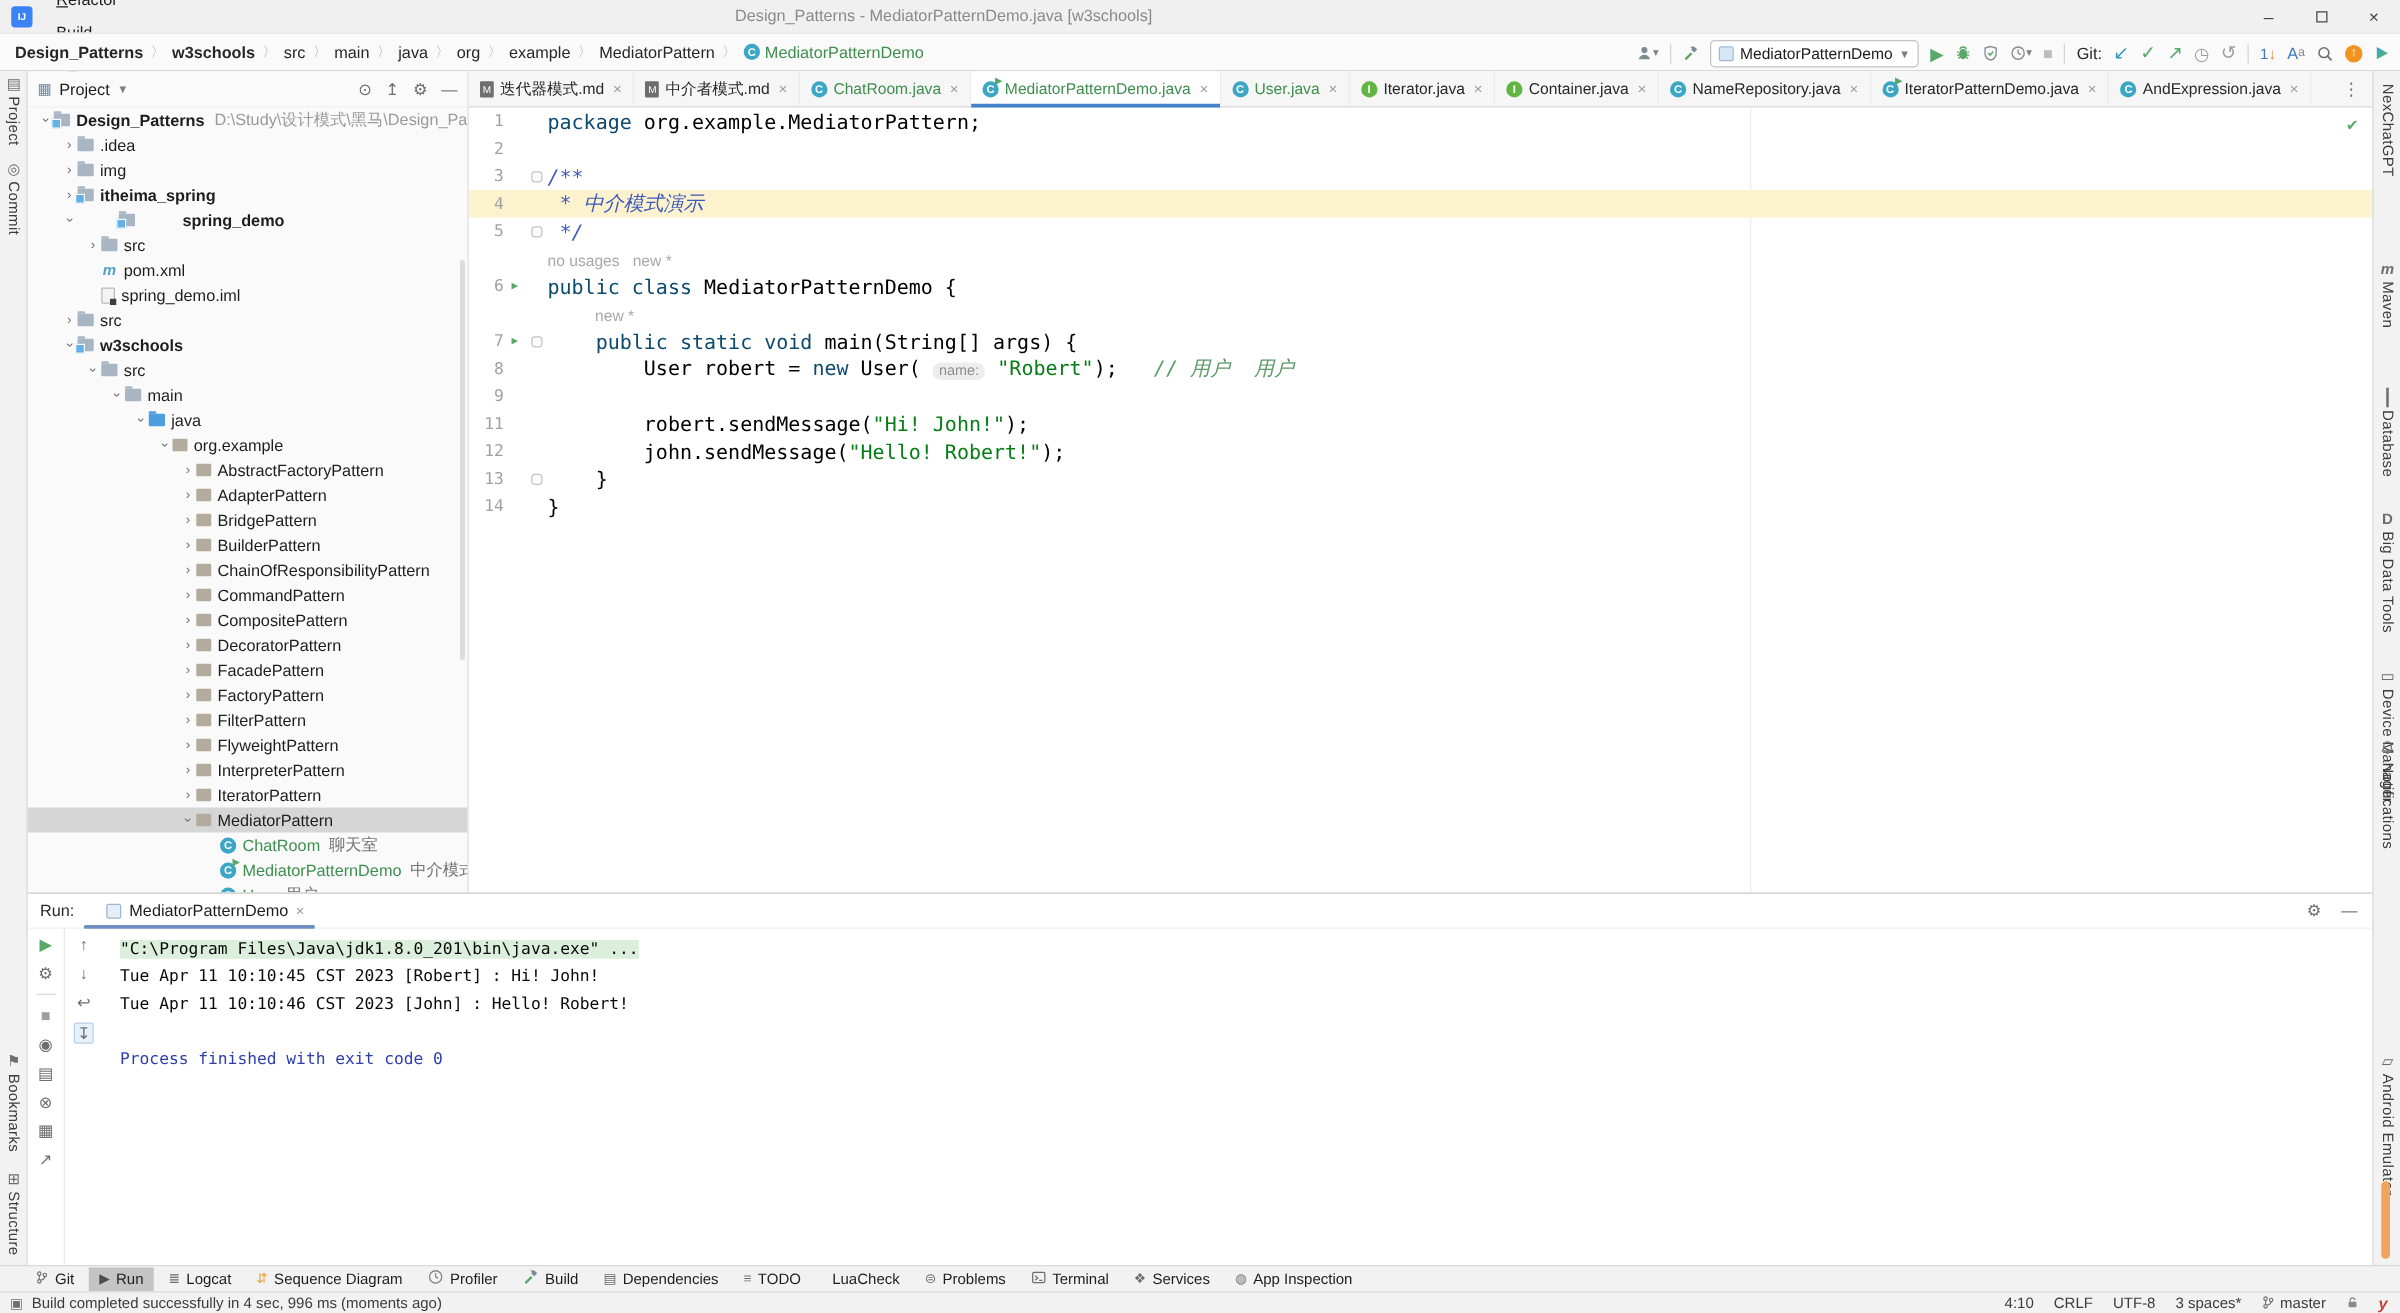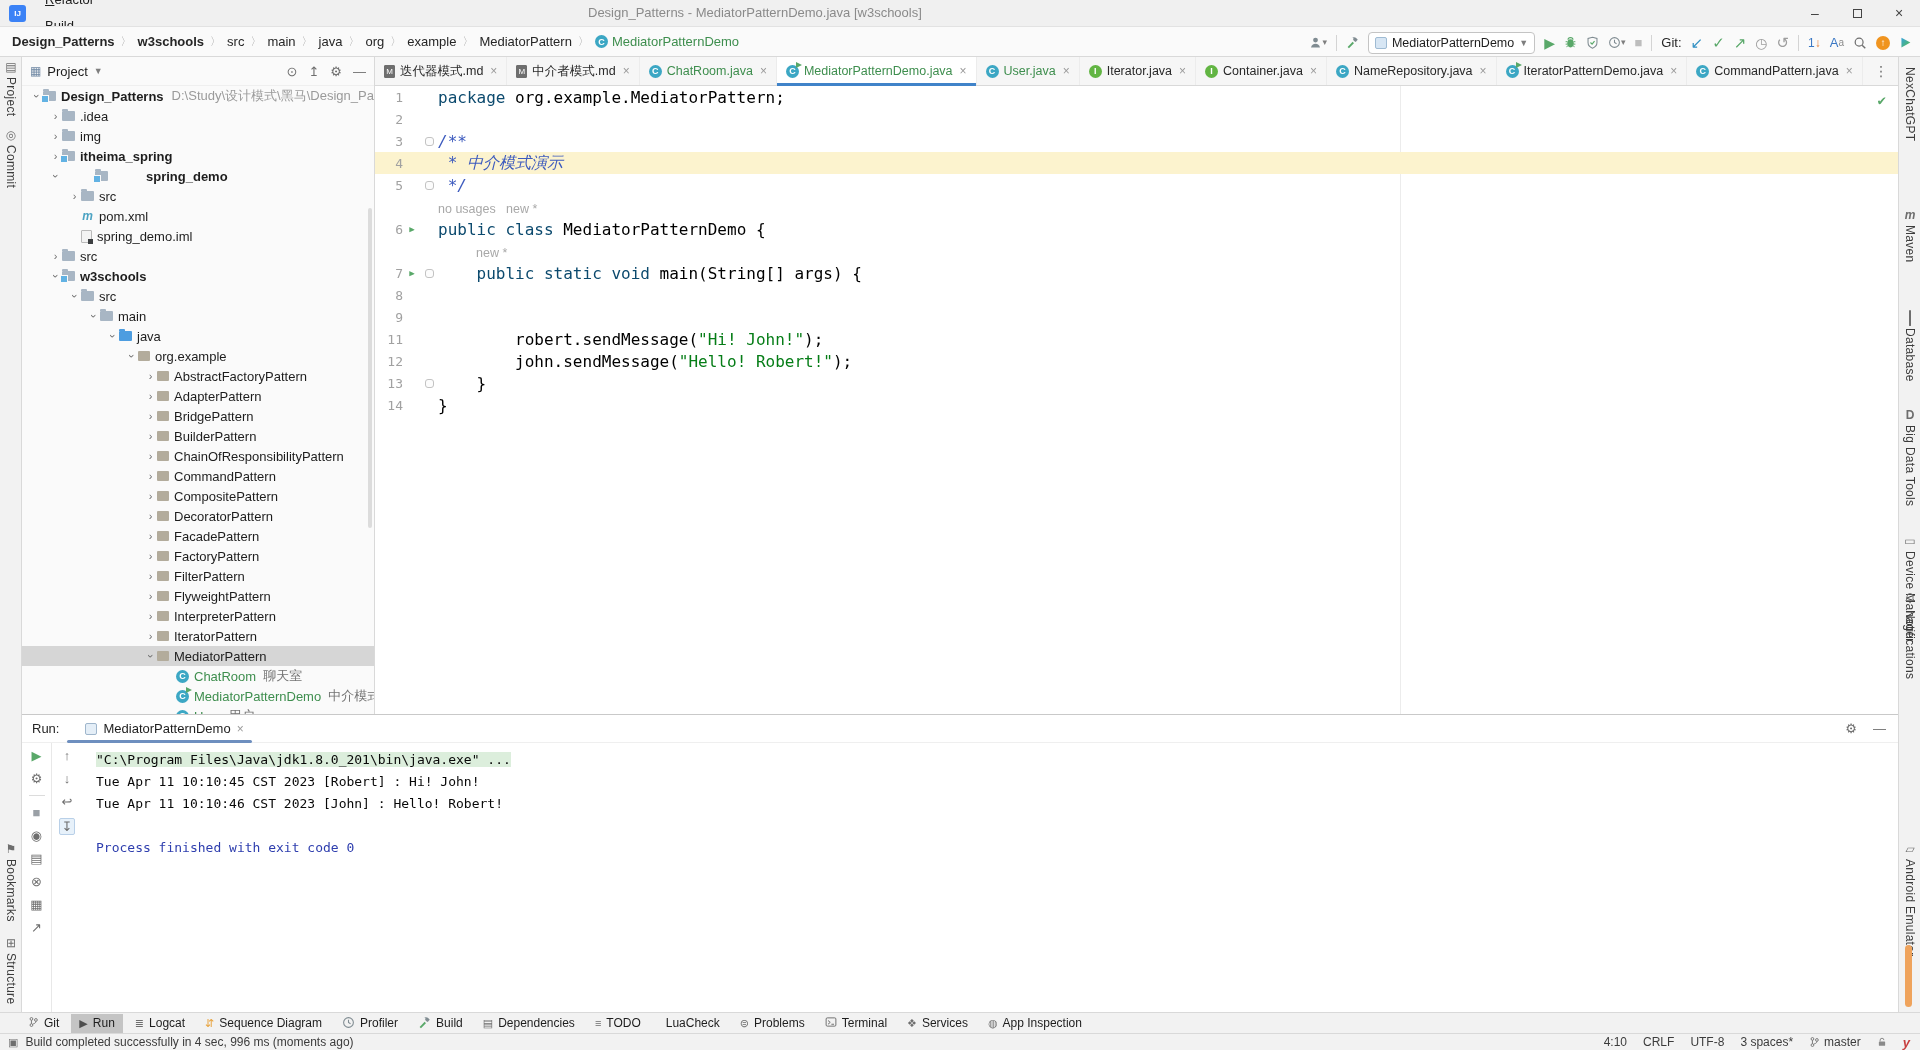--- a/index.html
+++ b/index.html
@@ -581,21 +581,21 @@
           <span class="tlbl ">NameRepository.java</span>
           <span class="tclose">×</span>
         </span>
         <span class="tab">
           <span class="ic-circle c-class">C<i class="runov"></i></span>
           <span class="tlbl ">IteratorPatternDemo.java</span>
           <span class="tclose">×</span>
         </span>
         <span class="tab">
           <span class="ic-circle c-class">C</span>
-          <span class="tlbl ">CommandPattern.java</span>
+          <span class="tlbl ">AndExpression.java</span>
           <span class="tclose">×</span>
         </span>
         <span class="tab-more">⋮</span>
       </div>
     <div class="code" id="code">
       <div class="margin-line"></div>
       <div class="insp-check">✔</div>
     <div class="crow">
           <span class="gnum">1</span>
           <span class="gicon"></span>
@@ -653,20 +653,21 @@
           <span class="gicon">▶</span>
           <span class="gfold">
             <i></i>
           </span>
           <span class="ctext" style=""><span class="pl">    </span><span class="kw">public static void </span><span class="pl">main(String[] args) {</span></span>
         </div>
         <div class="crow">
           <span class="gnum">8</span>
           <span class="gicon"></span>
           <span class="gfold"></span>
+          <span class="ctext" style=""><span class="pl">        User robert = </span><span class="kw">new </span><span class="pl">User( </span><span class="hint">name:</span><span class="pl"> </span><span class="str">"Robert"</span><span class="pl">);   </span><span class="cmt">// 用户  用户</span></span>
         </div>
         <div class="crow">
           <span class="gnum">9</span>
           <span class="gicon"></span>
           <span class="gfold"></span>
         </div>
         <div class="crow">
           <span class="gnum">11</span>
           <span class="gicon"></span>
           <span class="gfold"></span>

